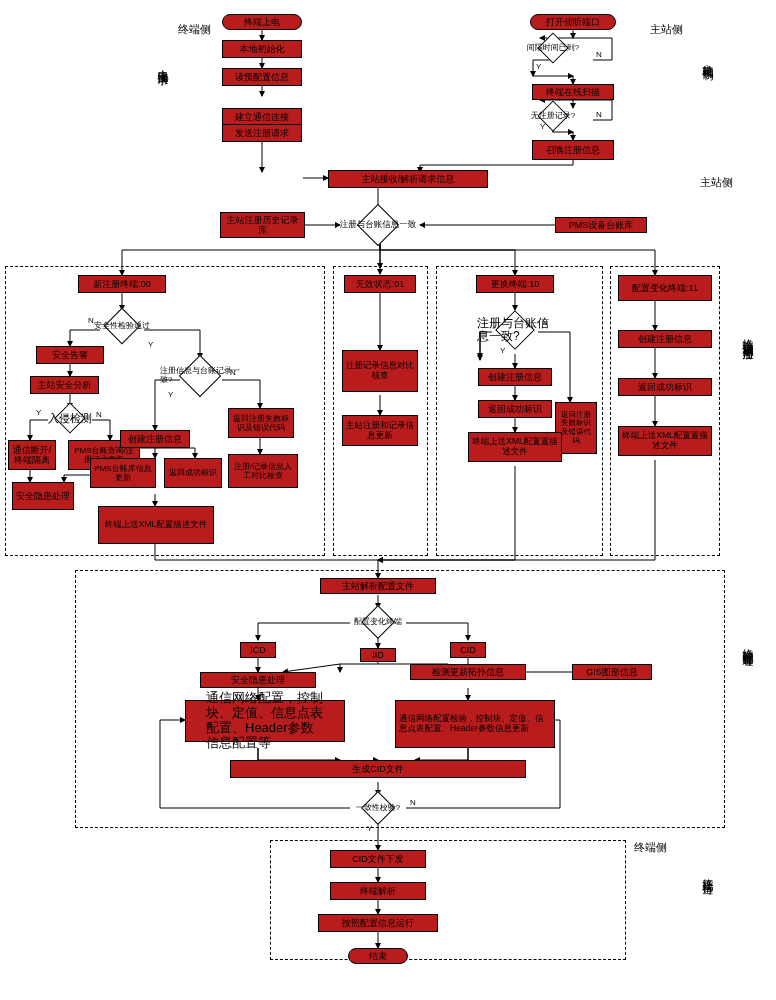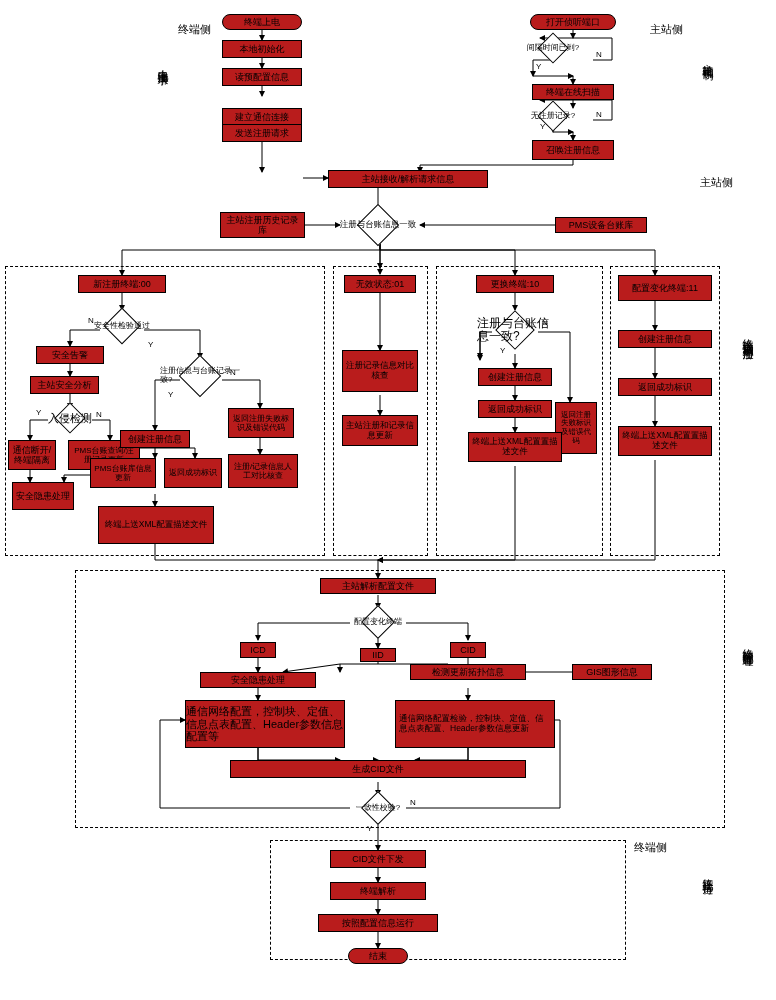--- a/index.html
+++ b/index.html
@@ -223,21 +223,21 @@
 <div class="diamond" style="left:378px;top:622px">
     <div class="dshape" style="width:24px;height:24px;left:-12px;top:-12px"></div>
     <div class="dtext" style="left:-36px;top:-6px;width:72px;height:12px;font-size:8px">配置变化终端</div>
   </div>
 <div class="box" style="left:240px;top:642px;width:36px;height:16px">ICD</div>
 <div class="box" style="left:360px;top:648px;width:36px;height:14px">IID</div>
 <div class="box" style="left:450px;top:642px;width:36px;height:16px">CID</div>
 <div class="box" style="left:572px;top:664px;width:80px;height:16px">GIS图形信息</div>
 <div class="box" style="left:200px;top:672px;width:116px;height:16px">安全隐患处理</div>
 <div class="box" style="left:410px;top:664px;width:116px;height:16px">检测更新拓扑信息</div>
-<div class="box" style="left:185px;top:700px;width:160px;height:48px;font-size:11px;text-align:left;padding:0">通信网络配置，控制块、定值、信息点表配置、Header参数信息配置等</div>
+<div class="box" style="left:185px;top:700px;width:160px;height:32px;font-size:13px;text-align:left;padding:20px">通信网络配置，控制块、定值、信息点表配置、Header参数信息配置等</div>
 <div class="box" style="left:395px;top:700px;width:160px;height:48px;font-size:8.5px;text-align:left;padding:3px">通信网络配置检验，控制块、定值、信息点表配置、Header参数信息更新</div>
 <div class="box" style="left:230px;top:760px;width:296px;height:18px">生成CID文件</div>
 <div class="diamond" style="left:378px;top:808px">
     <div class="dshape" style="width:24px;height:24px;left:-12px;top:-12px"></div>
     <div class="dtext" style="left:-34px;top:-6px;width:68px;height:12px;font-size:8px">一致性校验?</div>
   </div>
 <div class="lbl" style="left:410px;top:798px">N</div>
 <div class="lbl" style="left:367px;top:824px">Y</div>
 
 <div class="dashbox" style="left:270px;top:840px;width:356px;height:120px"></div>

